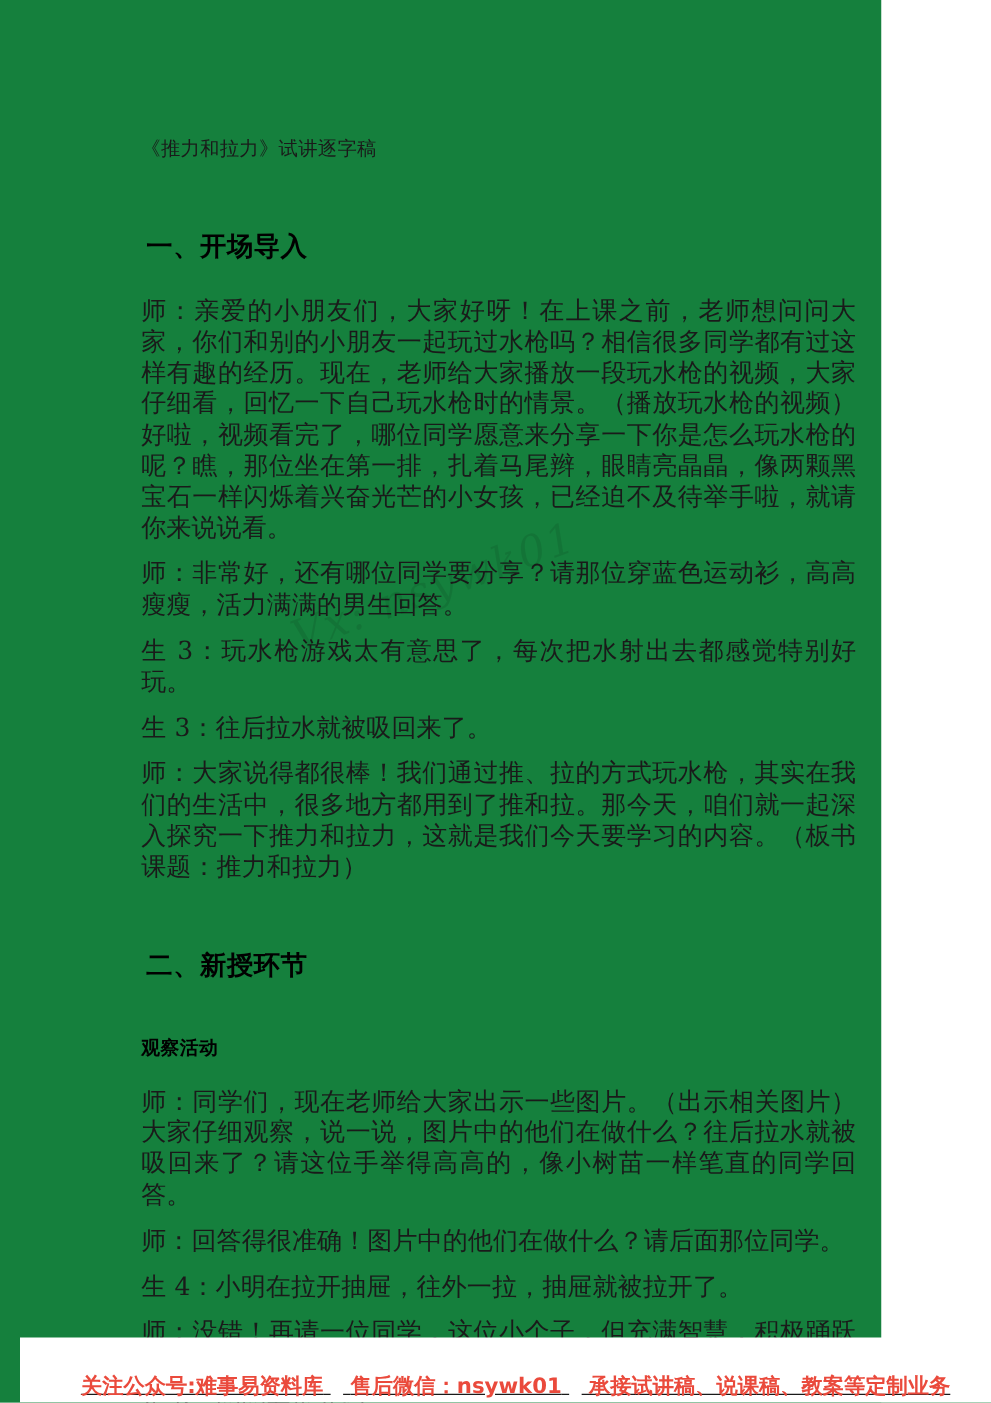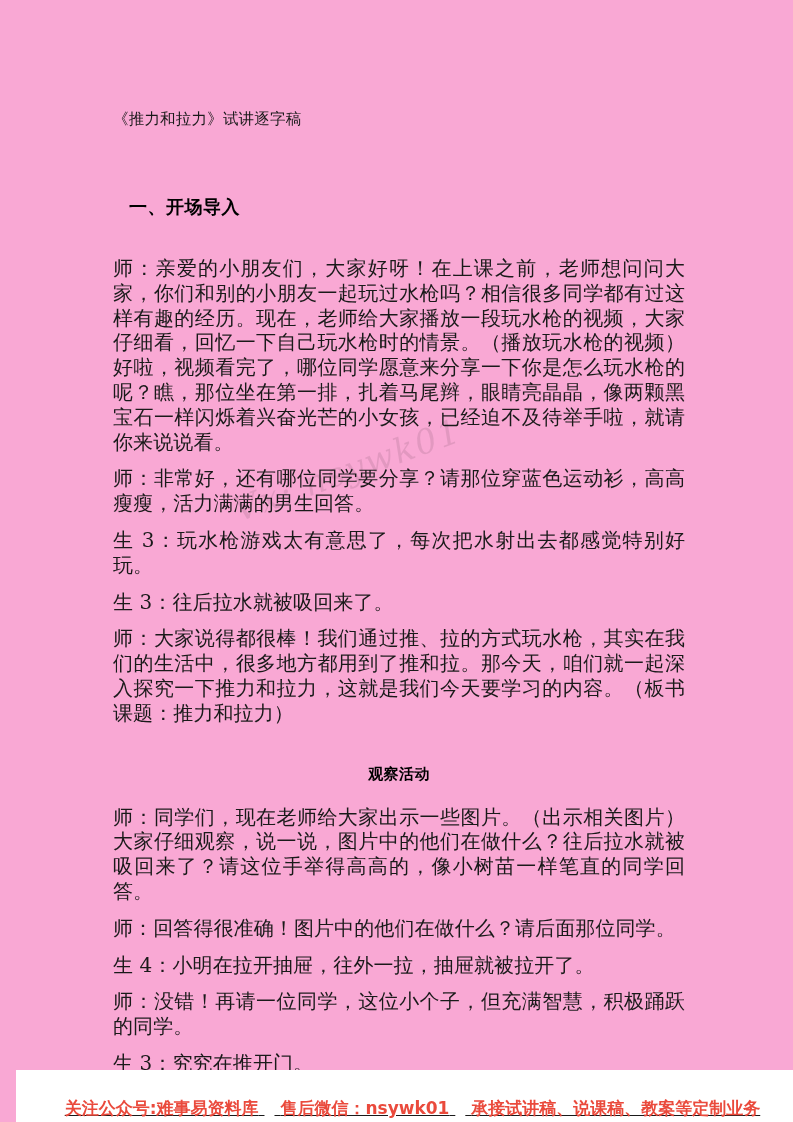--- a/index.html
+++ b/index.html
@@ -13,62 +13,61 @@
     font-family: "DejaVu Serif", "Liberation Serif", serif;
     color: #1a1a1a;
     position: relative;
     overflow: hidden;
   }
 
   .page {
     position: absolute;
     left: 0;
     top: 0;
-    width: 793px;
+    width: 705px;
     height: 1122px;
-    background: #f9a8d4;
+    background: #15803d;
   }
 
   .content {
     position: absolute;
     left: 113px;
     top: 0;
     width: 572px;
   }
 
   .doc-title {
     font-size: 15.5px;
     line-height: 24px;
     color: #1a1a1a;
     margin: 0;
     padding-top: 107px;
     font-weight: normal;
     letter-spacing: 0.2px;
   }
 
   .h1 {
-    font-size: 18px;
+    font-size: 21px;
     font-weight: bold;
     color: #000000;
-    margin: 16px;
+    margin: 4px;
     padding-top: 48px;
     padding-bottom: 0;
     letter-spacing: 0.5px;
     font-family: "DejaVu Sans", "Liberation Sans", sans-serif;
   }
 
   .h2 {
     font-size: 15px;
     font-weight: bold;
     color: #000000;
     margin: 0;
     padding-top: 39px;
     letter-spacing: 0.4px;
     font-family: Liberation Mono, monospace;
-    text-align: center;
   }
 
   .para {
     font-size: 20px;
     line-height: 24.8px;
     margin: 0;
     padding-top: 12px;
     text-align: justify;
     text-justify: inter-ideograph;
     color: #1a1a1a;
@@ -133,20 +132,21 @@
     <p class="doc-title">《推力和拉力》试讲逐字稿</p>
 
     <h1 class="h1">一、开场导入</h1>
 
     <p class="para first-after-head">师：亲爱的小朋友们，大家好呀！在上课之前，老师想问问大家，你们和别的小朋友一起玩过水枪吗？相信很多同学都有过这样有趣的经历。现在，老师给大家播放一段玩水枪的视频，大家仔细看，回忆一下自己玩水枪时的情景。（播放玩水枪的视频）好啦，视频看完了，哪位同学愿意来分享一下你是怎么玩水枪的呢？瞧，那位坐在第一排，扎着马尾辫，眼睛亮晶晶，像两颗黑宝石一样闪烁着兴奋光芒的小女孩，已经迫不及待举手啦，就请你来说说看。</p>
     <p class="para">师：非常好，还有哪位同学要分享？请那位穿蓝色运动衫，高高瘦瘦，活力满满的男生回答。</p>
     <p class="para">生 3：玩水枪游戏太有意思了，每次把水射出去都感觉特别好玩。</p>
     <p class="para">生 3：往后拉水就被吸回来了。</p>
     <p class="para">师：大家说得都很棒！我们通过推、拉的方式玩水枪，其实在我们的生活中，很多地方都用到了推和拉。那今天，咱们就一起深入探究一下推力和拉力，这就是我们今天要学习的内容。（板书课题：推力和拉力）</p>
 
+    <h1 class="h1">二、新授环节</h1>
 
     <h2 class="h2">观察活动</h2>
 
     <p class="para first-after-head">师：同学们，现在老师给大家出示一些图片。（出示相关图片）大家仔细观察，说一说，图片中的他们在做什么？往后拉水就被吸回来了？请这位手举得高高的，像小树苗一样笔直的同学回答。</p>
     <p class="para">师：回答得很准确！图片中的他们在做什么？请后面那位同学。</p>
     <p class="para">生 4：小明在拉开抽屉，往外一拉，抽屉就被拉开了。</p>
     <p class="para">师：没错！再请一位同学，这位小个子，但充满智慧，积极踊跃的同学。</p>
     <p class="para">生 3：究究在推开门。</p>
     <p class="para">师：非常好！还有吗？请这位穿红色衣服，充满活力的同学。</p>
 

